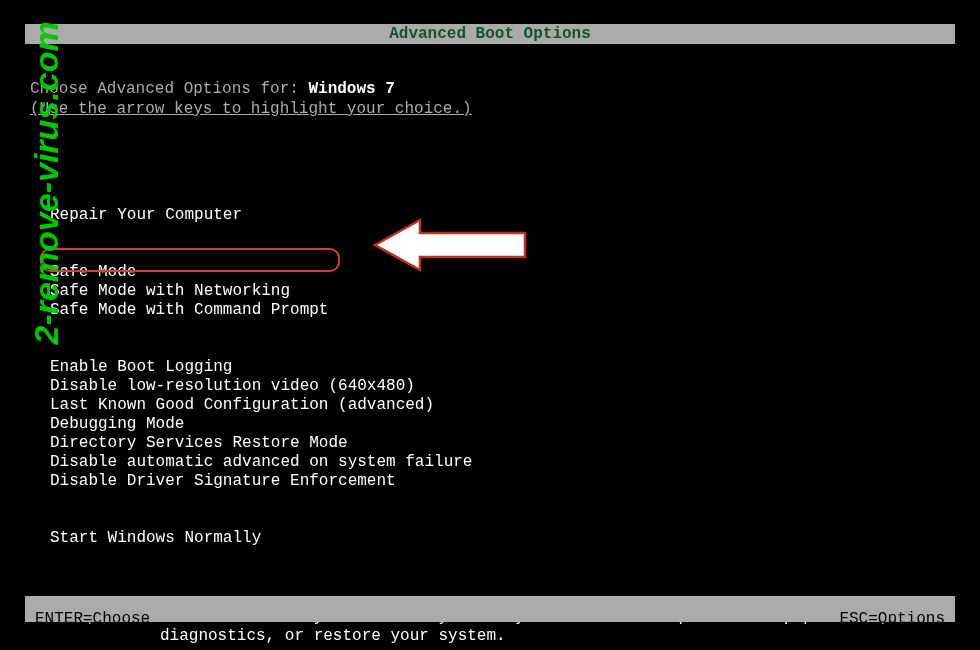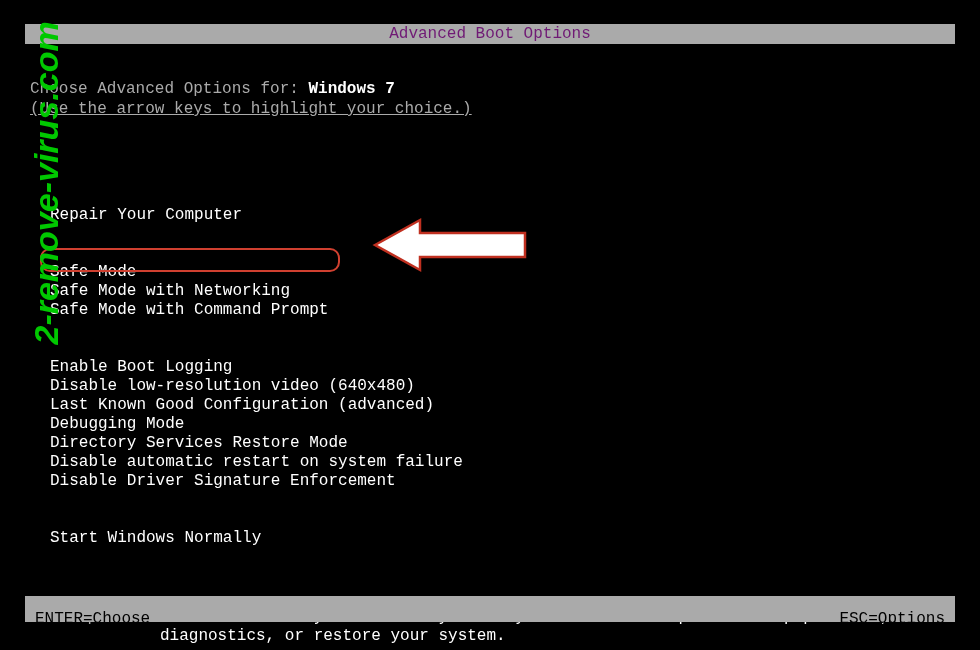--- a/index.html
+++ b/index.html
@@ -13,24 +13,24 @@
       position: relative;
       overflow: hidden;
     }
     .title-bar {
       position: absolute;
       top: 24px;
       left: 25px;
       right: 25px;
       height: 20px;
       background: #aaa;
-      color: #701a75;
+      color: #14532d;
       text-align: center;
       line-height: 20px;
-      font-weight: normal;
+      font-weight: bold;
     }
     .content {
       position: absolute;
       top: 80px;
       left: 30px;
       right: 44px;
     }
     .choose-line { color: #aaa; }
     .os-name { color: #fff; font-weight: bold; }
     .instruction { color: #aaa; margin-top: 2px; text-decoration: underline; }
@@ -120,21 +120,21 @@
     <div class="gap"></div>
     <div class="menu-item">Safe Mode</div>
     <div class="menu-item">Safe Mode with Networking</div>
     <div class="menu-item highlighted">Safe Mode with Command Prompt</div>
     <div class="gap"></div>
     <div class="menu-item">Enable Boot Logging</div>
     <div class="menu-item">Disable low-resolution video (640x480)</div>
     <div class="menu-item">Last Known Good Configuration (advanced)</div>
     <div class="menu-item">Debugging Mode</div>
     <div class="menu-item">Directory Services Restore Mode</div>
-    <div class="menu-item">Disable automatic restart on system failure</div>
+    <div class="menu-item">Disable automatic advanced on system failure</div>
     <div class="menu-item">Disable Driver Signature Enforcement</div>
     <div class="gap"></div>
     <div class="menu-item">Start Windows Normally</div>
   </div>
 
   <div class="desc-section">
     <div class="desc-label">Description:</div>
     <div class="desc-text">View a list of system recovery tools you can use to repair startup problems, run diagnostics, or restore your system.</div>
   </div>
 </div>

